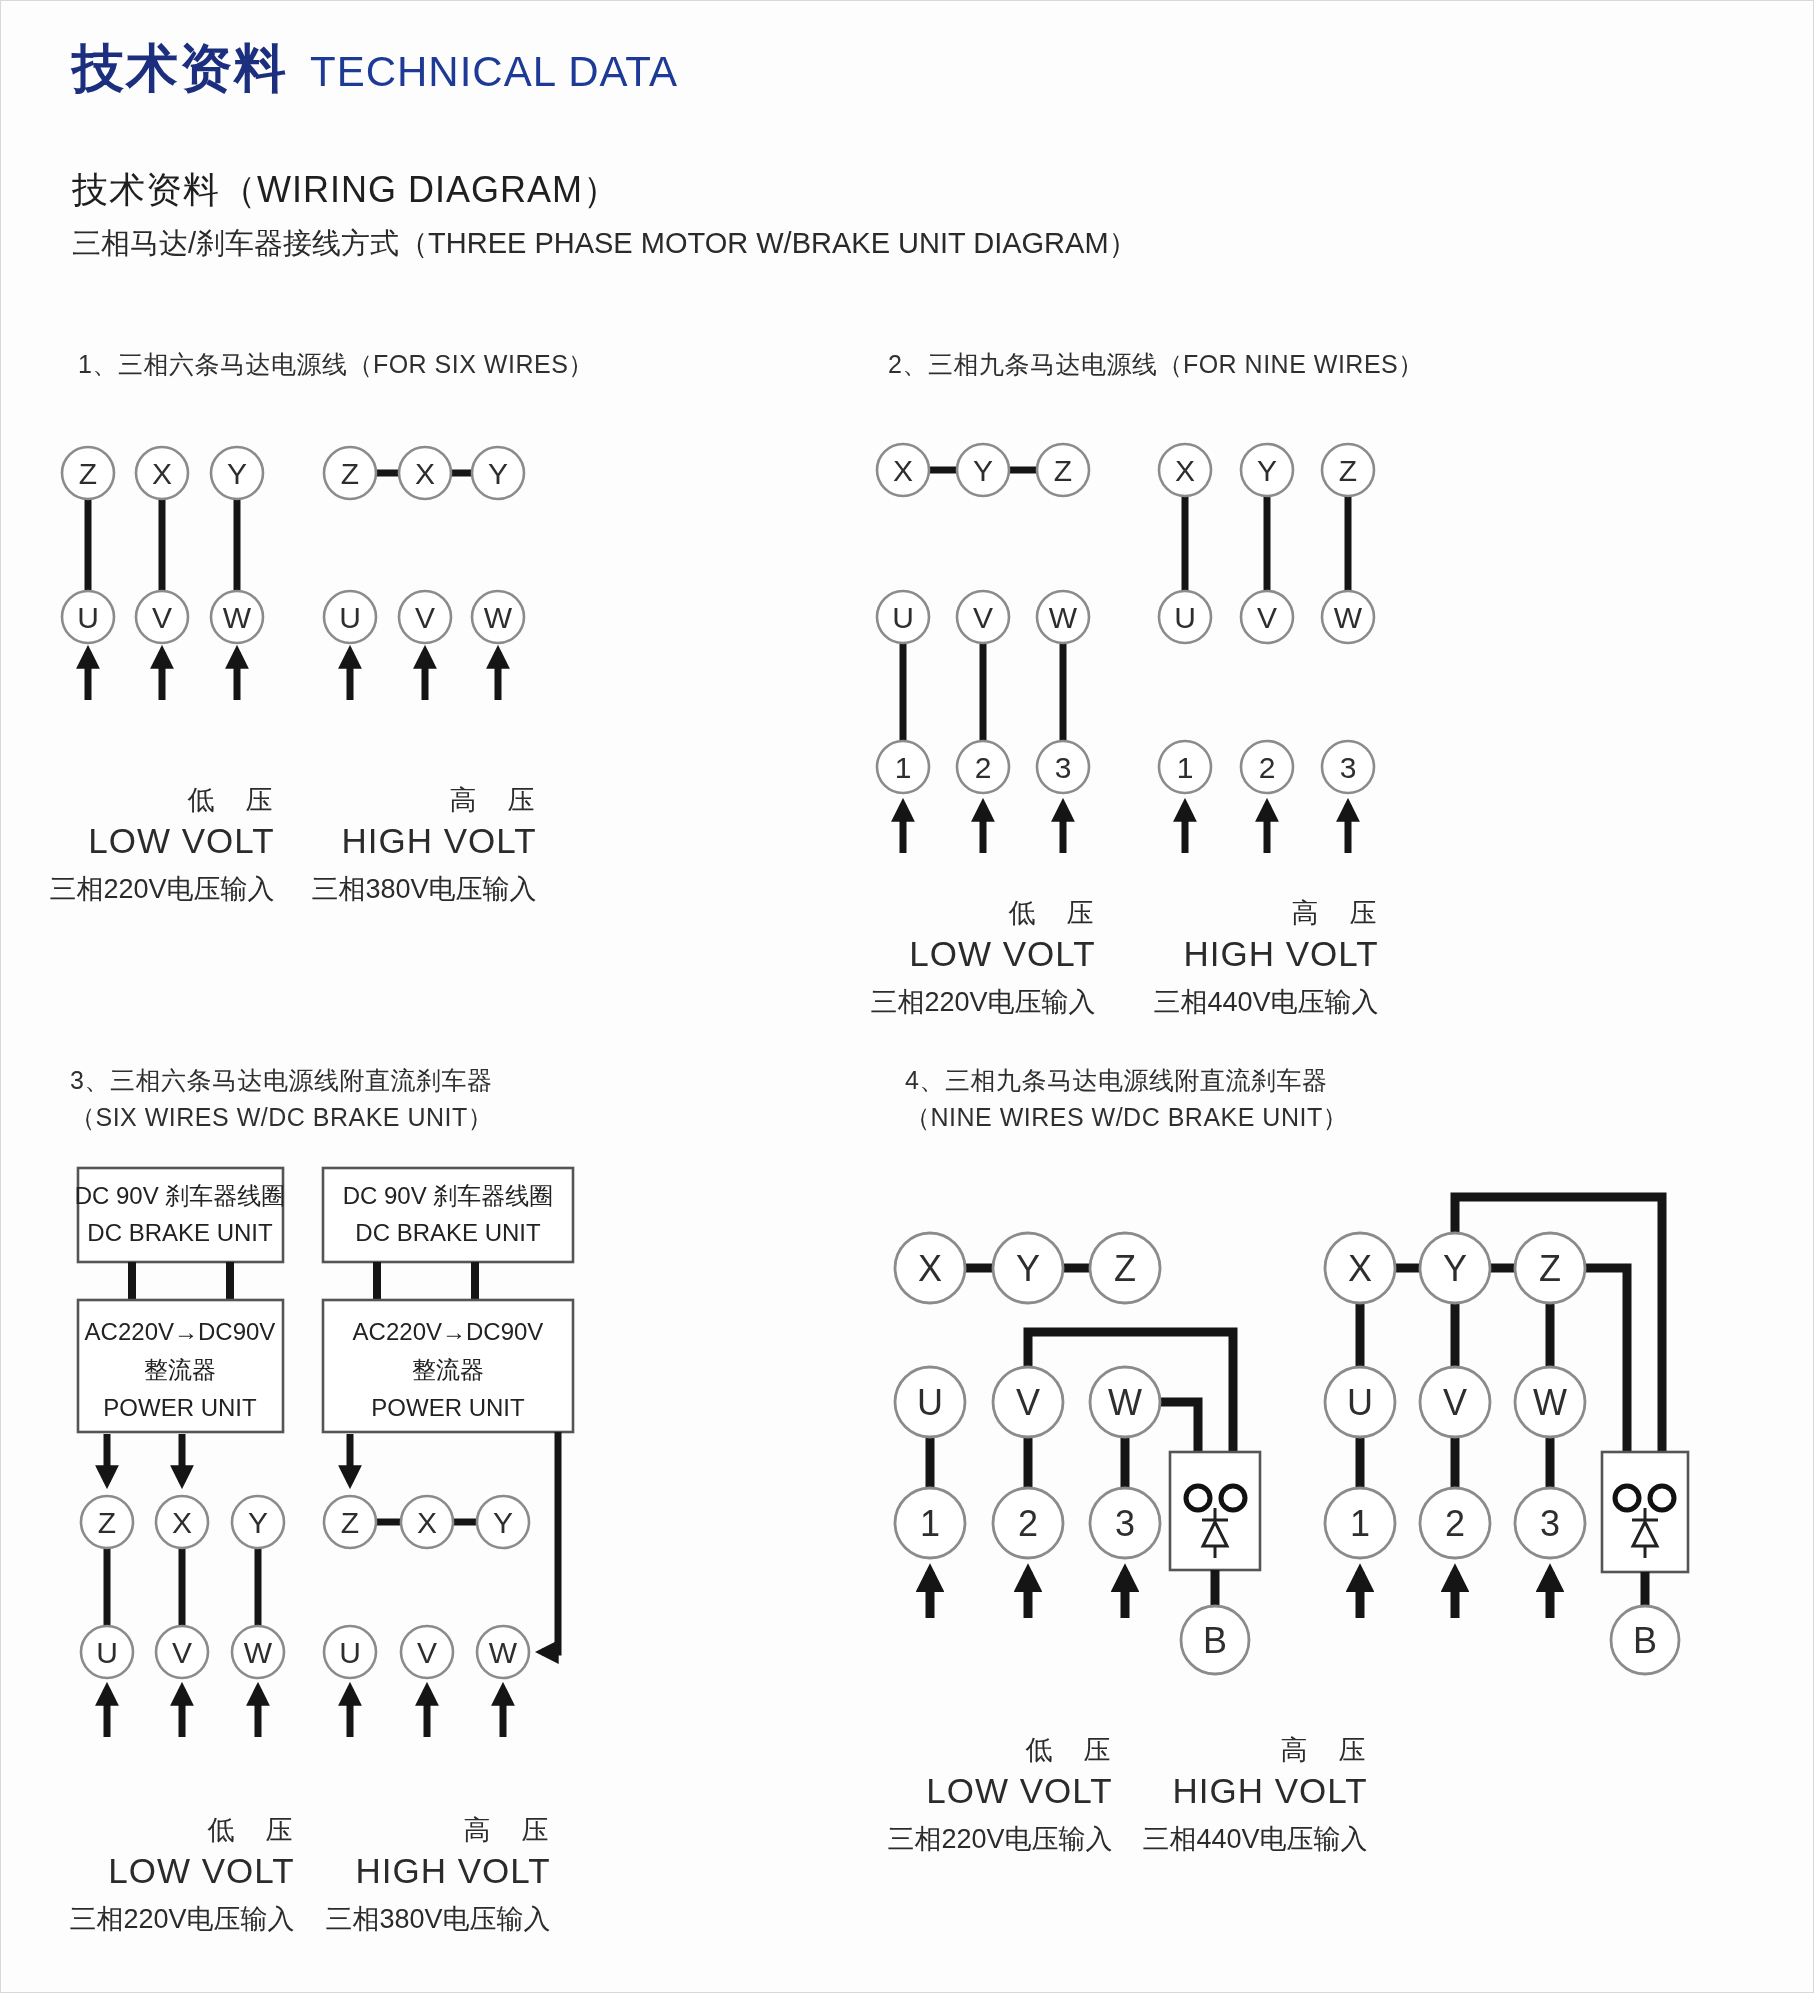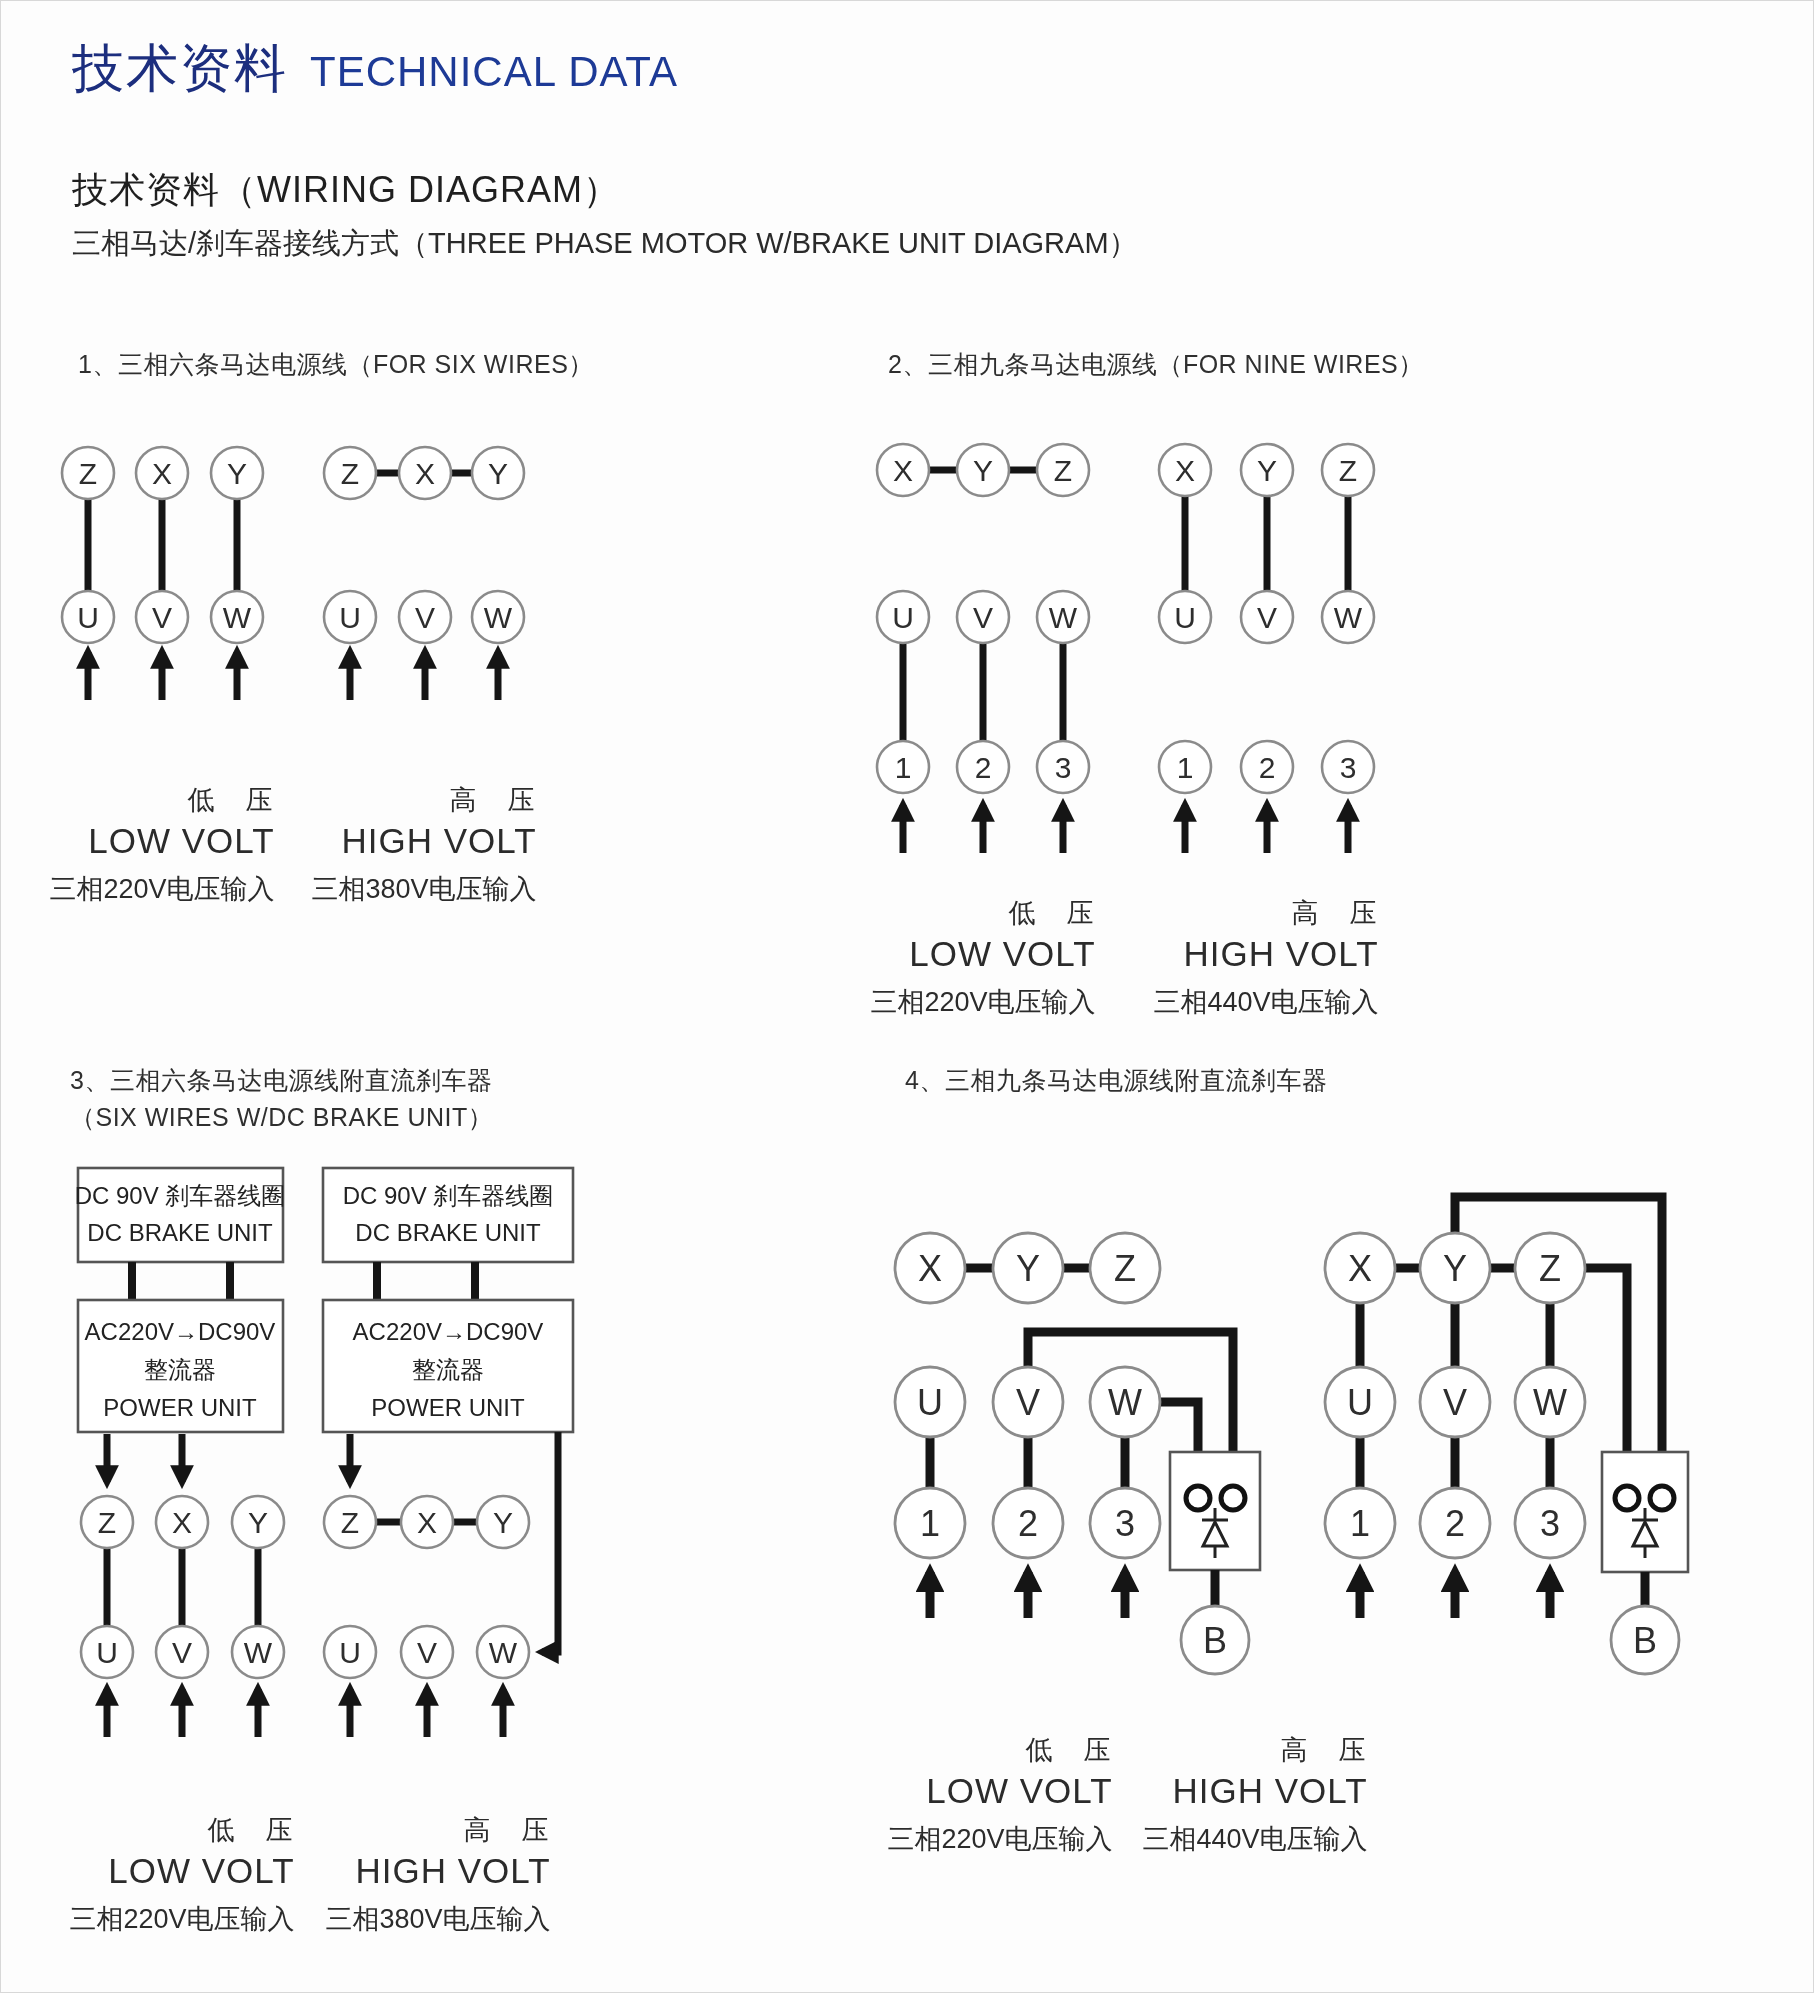--- a/index.html
+++ b/index.html
@@ -2,21 +2,21 @@
 <html><head>
 <meta charset="utf-8">
 <style>
   html,body{margin:0;padding:0;}
   body{
     width:1814px;height:1993px;position:relative;background:#fdfdfd;
     font-family:"Liberation Sans",sans-serif;color:#2b2b2b;
     box-shadow:inset 0 0 0 1px #d8d8d8;
   }
   .hdr{position:absolute;left:72px;top:34px;display:flex;align-items:baseline;white-space:nowrap;}
-  .t-zh{font-size:52px;font-weight:normal;color:#1c2e7e;letter-spacing:2px;}
+  .t-zh{font-size:52px;font-weight:bold;color:#1c2e7e;letter-spacing:2px;}
   .t-en{font-size:42px;color:#1d3a96;margin-left:22px;letter-spacing:1px;}
   .sub{position:absolute;left:72px;top:166px;font-size:36px;color:#1f1f1f;letter-spacing:1px;}
   .subsub{position:absolute;left:72px;top:224px;font-size:29px;color:#2a2a2a;}
   .sec-title{position:absolute;font-size:25px;color:#2f2f2f;letter-spacing:.5px;white-space:nowrap;line-height:37px;}
   svg{position:absolute;overflow:visible;}
   .node circle{fill:#ffffff;stroke:#8b8b8b;stroke-width:2.6px;}
   .node text{font-size:30px;fill:#2e2e2e;text-anchor:middle;dominant-baseline:central;}
   .node.big circle{stroke-width:2.8px;}
   .node.big text{font-size:36px;}
   .wire{stroke:#151515;stroke-width:7px;fill:none;}
@@ -42,20 +42,21 @@
 <div class="subsub">三相马达/刹车器接线方式（THREE PHASE MOTOR W/BRAKE UNIT DIAGRAM）</div>
 
 <div class="sec-title" style="left:78px;top:346px">1、三相六条马达电源线（FOR SIX WIRES）</div>
 <div class="sec-title" style="left:888px;top:346px">2、三相九条马达电源线（FOR NINE WIRES）</div>
 <div class="sec-title" style="left:70px;top:1062px">
   <div>3、三相六条马达电源线附直流刹车器</div>
   <div>（SIX WIRES W/DC BRAKE UNIT）</div>
 </div>
 <div class="sec-title" style="left:905px;top:1062px">
   <div>4、三相九条马达电源线附直流刹车器</div>
+  <div>（NINE WIRES W/DC BRAKE UNIT）</div>
 </div>
 
 <svg style="left:40px;top:430px" width="640" height="290" viewBox="40 430 640 290">
   <defs>
     <marker id="m1" viewBox="0 0 10 10" refX="7" refY="5" markerWidth="3.4" markerHeight="3.4" orient="auto">
       <path d="M0,0 L10,5 L0,10 Z" fill="#151515"></path>
     </marker>
   </defs>
 
   <g>

